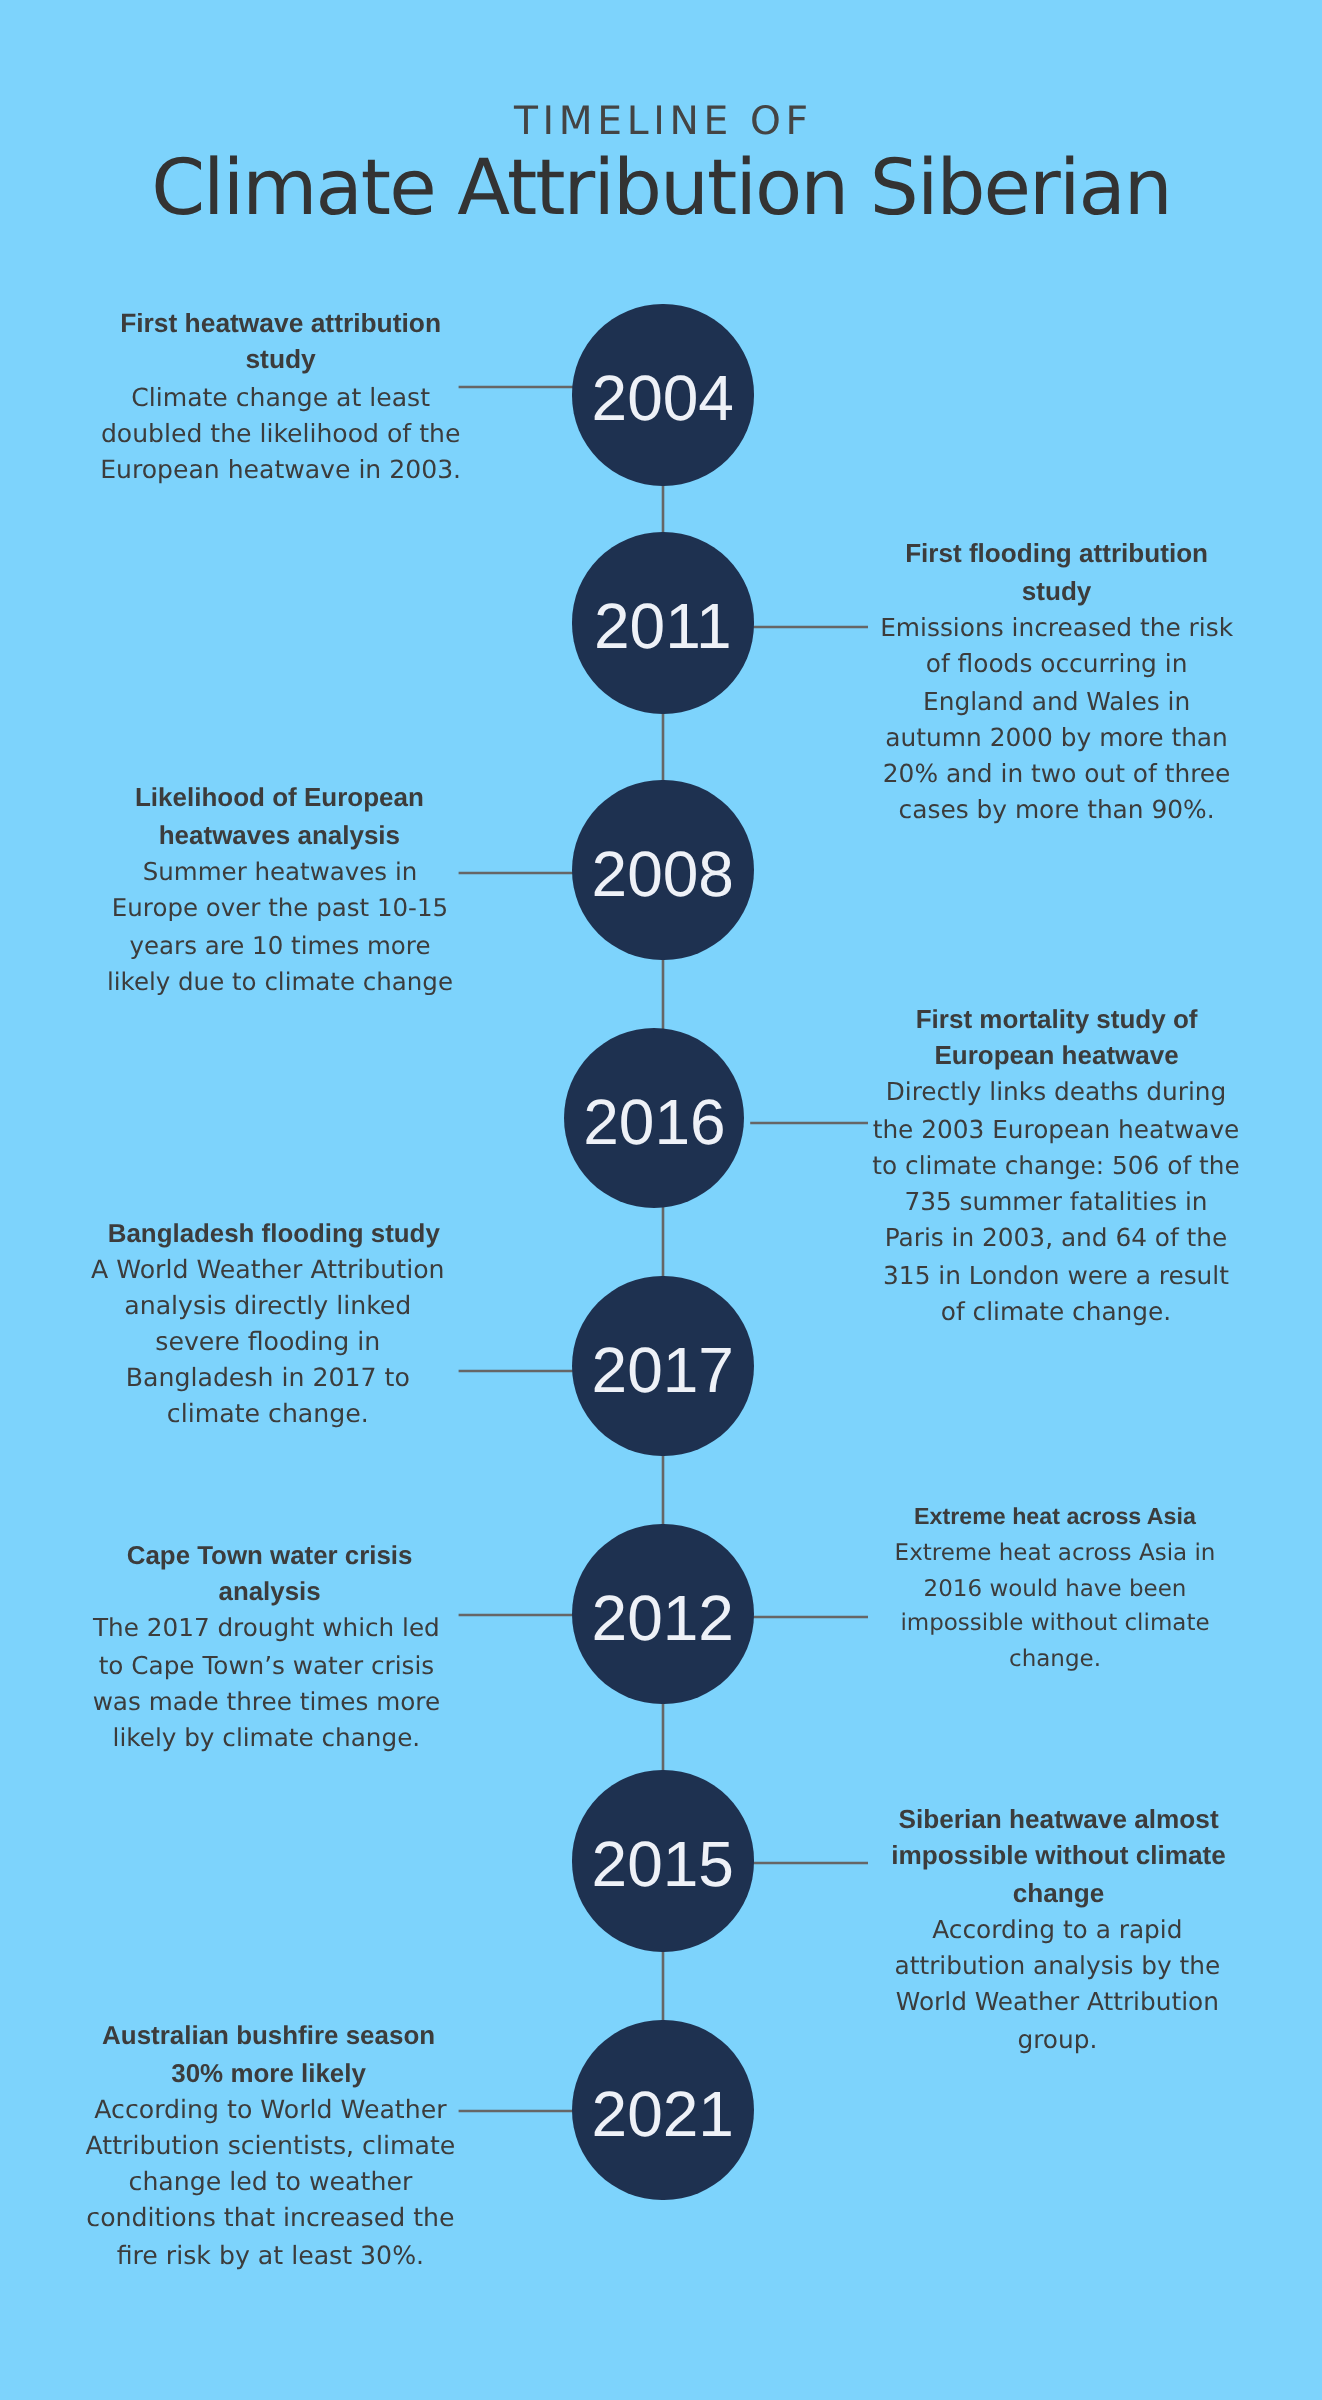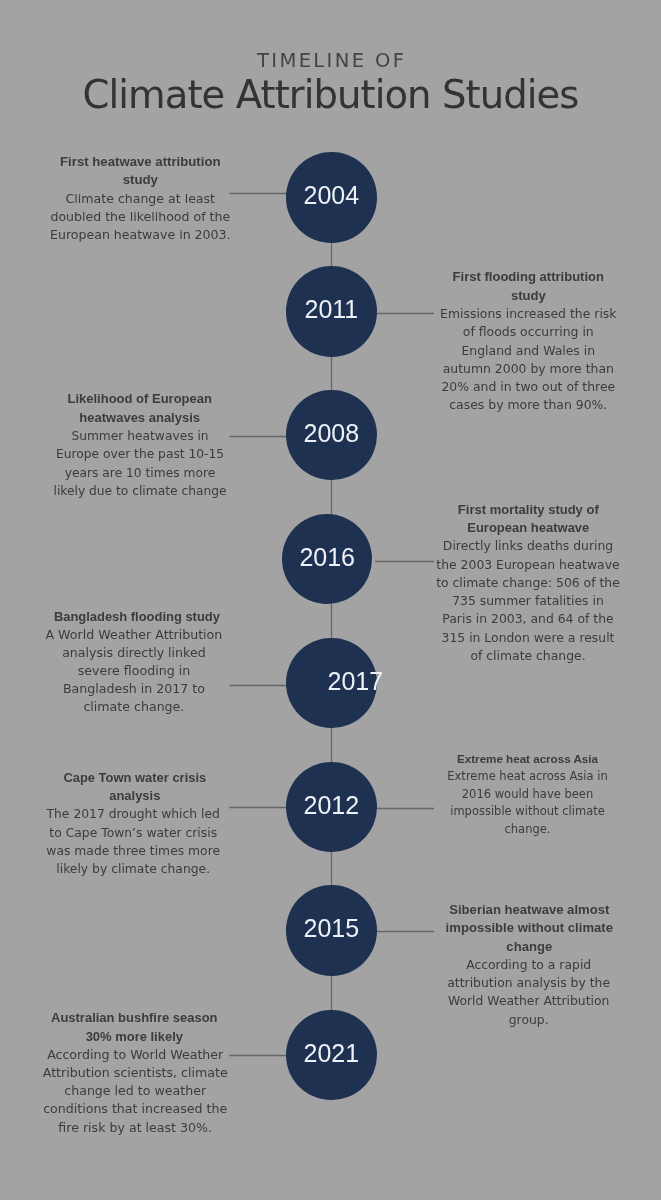--- a/index.html
+++ b/index.html
@@ -1,37 +1,37 @@
 <!DOCTYPE html>
 <html><head>
 <meta charset="utf-8">
 <title>Timeline of Climate Attribution Studies</title>
 <style>
   html,body{margin:0;padding:0;}
   body{width:661px;height:1200px;overflow:hidden;}
-  .page{position:relative;width:661px;height:1200px;background:#a3a3a3;
+  .page{position:relative;width:661px;height:1200px;background:#7dd3fc;
         font-family:"DejaVu Sans",sans-serif;-webkit-font-smoothing:antialiased;}
   .kicker{position:absolute;left:0;width:661px;text-align:center;filter:blur(0px);
           font-size:19.6px;letter-spacing:2.33px;text-indent:2.33px;color:#444;white-space:nowrap;}
   .title{position:absolute;left:0;width:661px;text-align:center;filter:blur(0px);
          font-size:38.6px;letter-spacing:-0.95px;color:#333;white-space:nowrap;}
   .circle{position:absolute;border-radius:50%;background:#1e3150;filter:blur(0px);}
   .year{position:absolute;width:100%;text-align:center;color:#eef1f7;filter:blur(0px);
-        font-family:"Liberation Sans",sans-serif;font-size:25px;letter-spacing:0px;}
+        font-family:"Liberation Sans",sans-serif;font-size:32px;letter-spacing:0px;}
   .lines{position:absolute;left:0;top:0;width:661px;height:1200px;pointer-events:none;}
   .blk{position:absolute;color:#3c3c3c;text-align:center;white-space:nowrap;filter:blur(0px);}
   .ln{display:block;}
   .tl{font-weight:bold;font-family:"Liberation Sans",sans-serif;}
 </style>
 </head>
 <body>
 
 <div class="page">
   <div class="kicker" style="top:48.6px;">TIMELINE OF</div>
-  <div class="title" style="top:71.6px;">Climate Attribution Studies</div>
+  <div class="title" style="top:71.6px;">Climate Attribution Siberian</div>
   <div id="timeline">
       <svg class="lines" width="661" height="1200">
         <line x1="331.5" x2="331.5" y1="197.6" y2="1055" stroke="#666666" stroke-width="1.3"></line>
         <line x1="229.3" x2="287.7" y1="193.5" y2="193.5" stroke="#666666" stroke-width="1.3"></line>
         <line x1="375.09999999999997" x2="434" y1="313.5" y2="313.5" stroke="#666666" stroke-width="1.3"></line>
         <line x1="229.3" x2="287.7" y1="436.5" y2="436.5" stroke="#666666" stroke-width="1.3"></line>
         <line x1="375.09999999999997" x2="434" y1="561.5" y2="561.5" stroke="#666666" stroke-width="1.3"></line>
         <line x1="229.3" x2="287.7" y1="685.5" y2="685.5" stroke="#666666" stroke-width="1.3"></line>
         <line x1="229.3" x2="287.7" y1="807.5" y2="807.5" stroke="#666666" stroke-width="1.3"></line>
         <line x1="375.09999999999997" x2="434" y1="808.5" y2="808.5" stroke="#666666" stroke-width="1.3"></line>
@@ -44,21 +44,21 @@
       <div class="circle" style="left: 286.2px; top: 266.3px; width: 90.4px; height: 90.4px;">
         <span class="year" style="top: 29.1px;">2011</span>
       </div>
       <div class="circle" style="left: 286.2px; top: 389.8px; width: 90.4px; height: 90.4px;">
         <span class="year" style="top: 29.1px;">2008</span>
       </div>
       <div class="circle" style="left: 282px; top: 513.8px; width: 90.4px; height: 90.4px;">
         <span class="year" style="top: 29.1px;">2016</span>
       </div>
       <div class="circle" style="left: 286.2px; top: 637.8px; width: 90.4px; height: 90.4px;">
-        <span class="year" style="top: 29.1px; margin-left: 24px;">2017</span>
+        <span class="year" style="top: 29.1px;">2017</span>
       </div>
       <div class="circle" style="left: 286.2px; top: 761.8px; width: 90.4px; height: 90.4px;">
         <span class="year" style="top: 29.1px;">2012</span>
       </div>
       <div class="circle" style="left: 286.2px; top: 885.3px; width: 90.4px; height: 90.4px;">
         <span class="year" style="top: 29.1px;">2015</span>
       </div>
       <div class="circle" style="left: 286.2px; top: 1009.8px; width: 90.4px; height: 90.4px;">
         <span class="year" style="top: 29.1px;">2021</span>
       </div>

